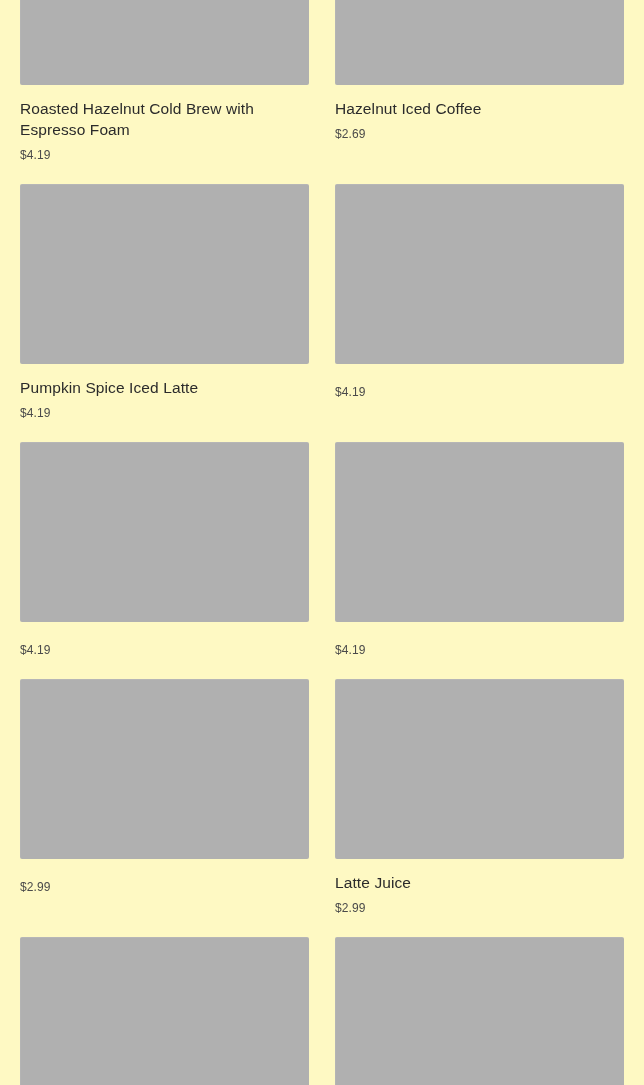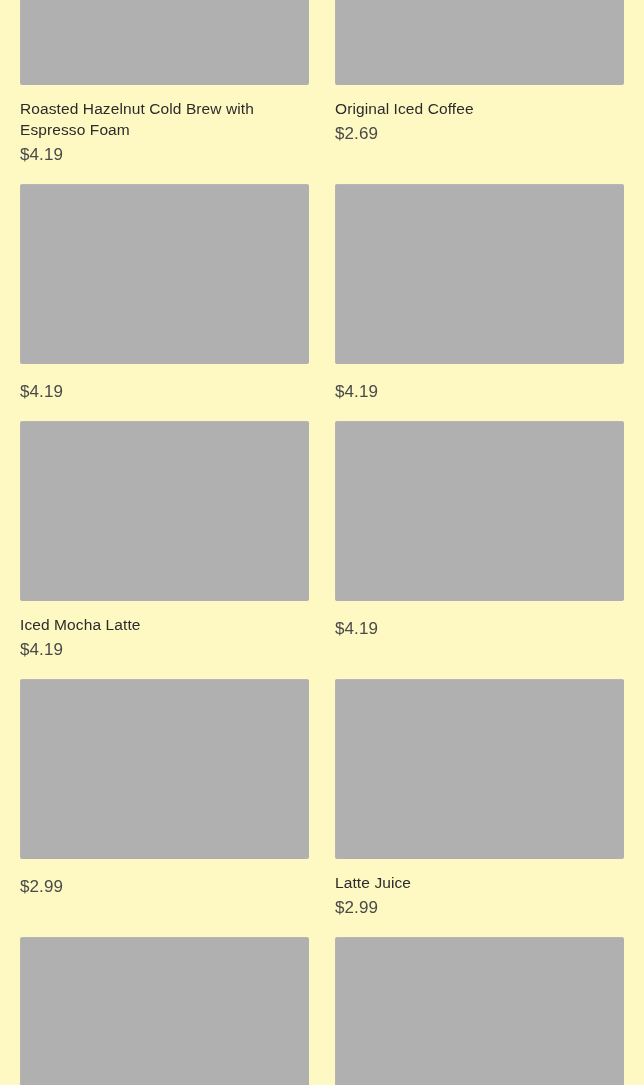--- a/index.html
+++ b/index.html
@@ -73,21 +73,21 @@
     font-size: 15.5px;
     line-height: 21px;
     font-weight: 400;
     color: #2b2b2b;
     letter-spacing: 0.1px;
     margin: 0 0 0 0;
     word-wrap: break-word;
   }
 
   .product-price {
-    font-size: 17px;
+    font-size: 12px;
     line-height: 18px;
     color: #4a4a4a;
     margin: 6px 0 0 0;
     letter-spacing: 0.1px;
   }
 
   .product-card { margin-bottom: 20px; }
 </style>
 </head>
 <body>
@@ -100,43 +100,43 @@
       <div class="product-media"></div>
       <div class="product-info">
         <div class="product-name">Roasted Hazelnut Cold Brew with Espresso Foam</div>
         <div class="product-price">$4.19</div>
       </div>
     </div>
 
     <div class="product-card">
       <div class="product-media"></div>
       <div class="product-info">
-        <div class="product-name">Original Iced Coffee</div>
+        <div class="product-name">Hazelnut Iced Coffee</div>
         <div class="product-price">$2.69</div>
       </div>
     </div>
 
     <div class="product-card">
       <div class="product-media"></div>
       <div class="product-info">
+        <div class="product-name">Pumpkin Spice Iced Latte</div>
         <div class="product-price">$4.19</div>
       </div>
     </div>
 
     <div class="product-card">
       <div class="product-media"></div>
       <div class="product-info">
         <div class="product-price">$4.19</div>
       </div>
     </div>
 
     <div class="product-card">
       <div class="product-media"></div>
       <div class="product-info">
-        <div class="product-name">Iced Mocha Latte</div>
         <div class="product-price">$4.19</div>
       </div>
     </div>
 
     <div class="product-card">
       <div class="product-media"></div>
       <div class="product-info">
         <div class="product-price">$4.19</div>
       </div>
     </div>

